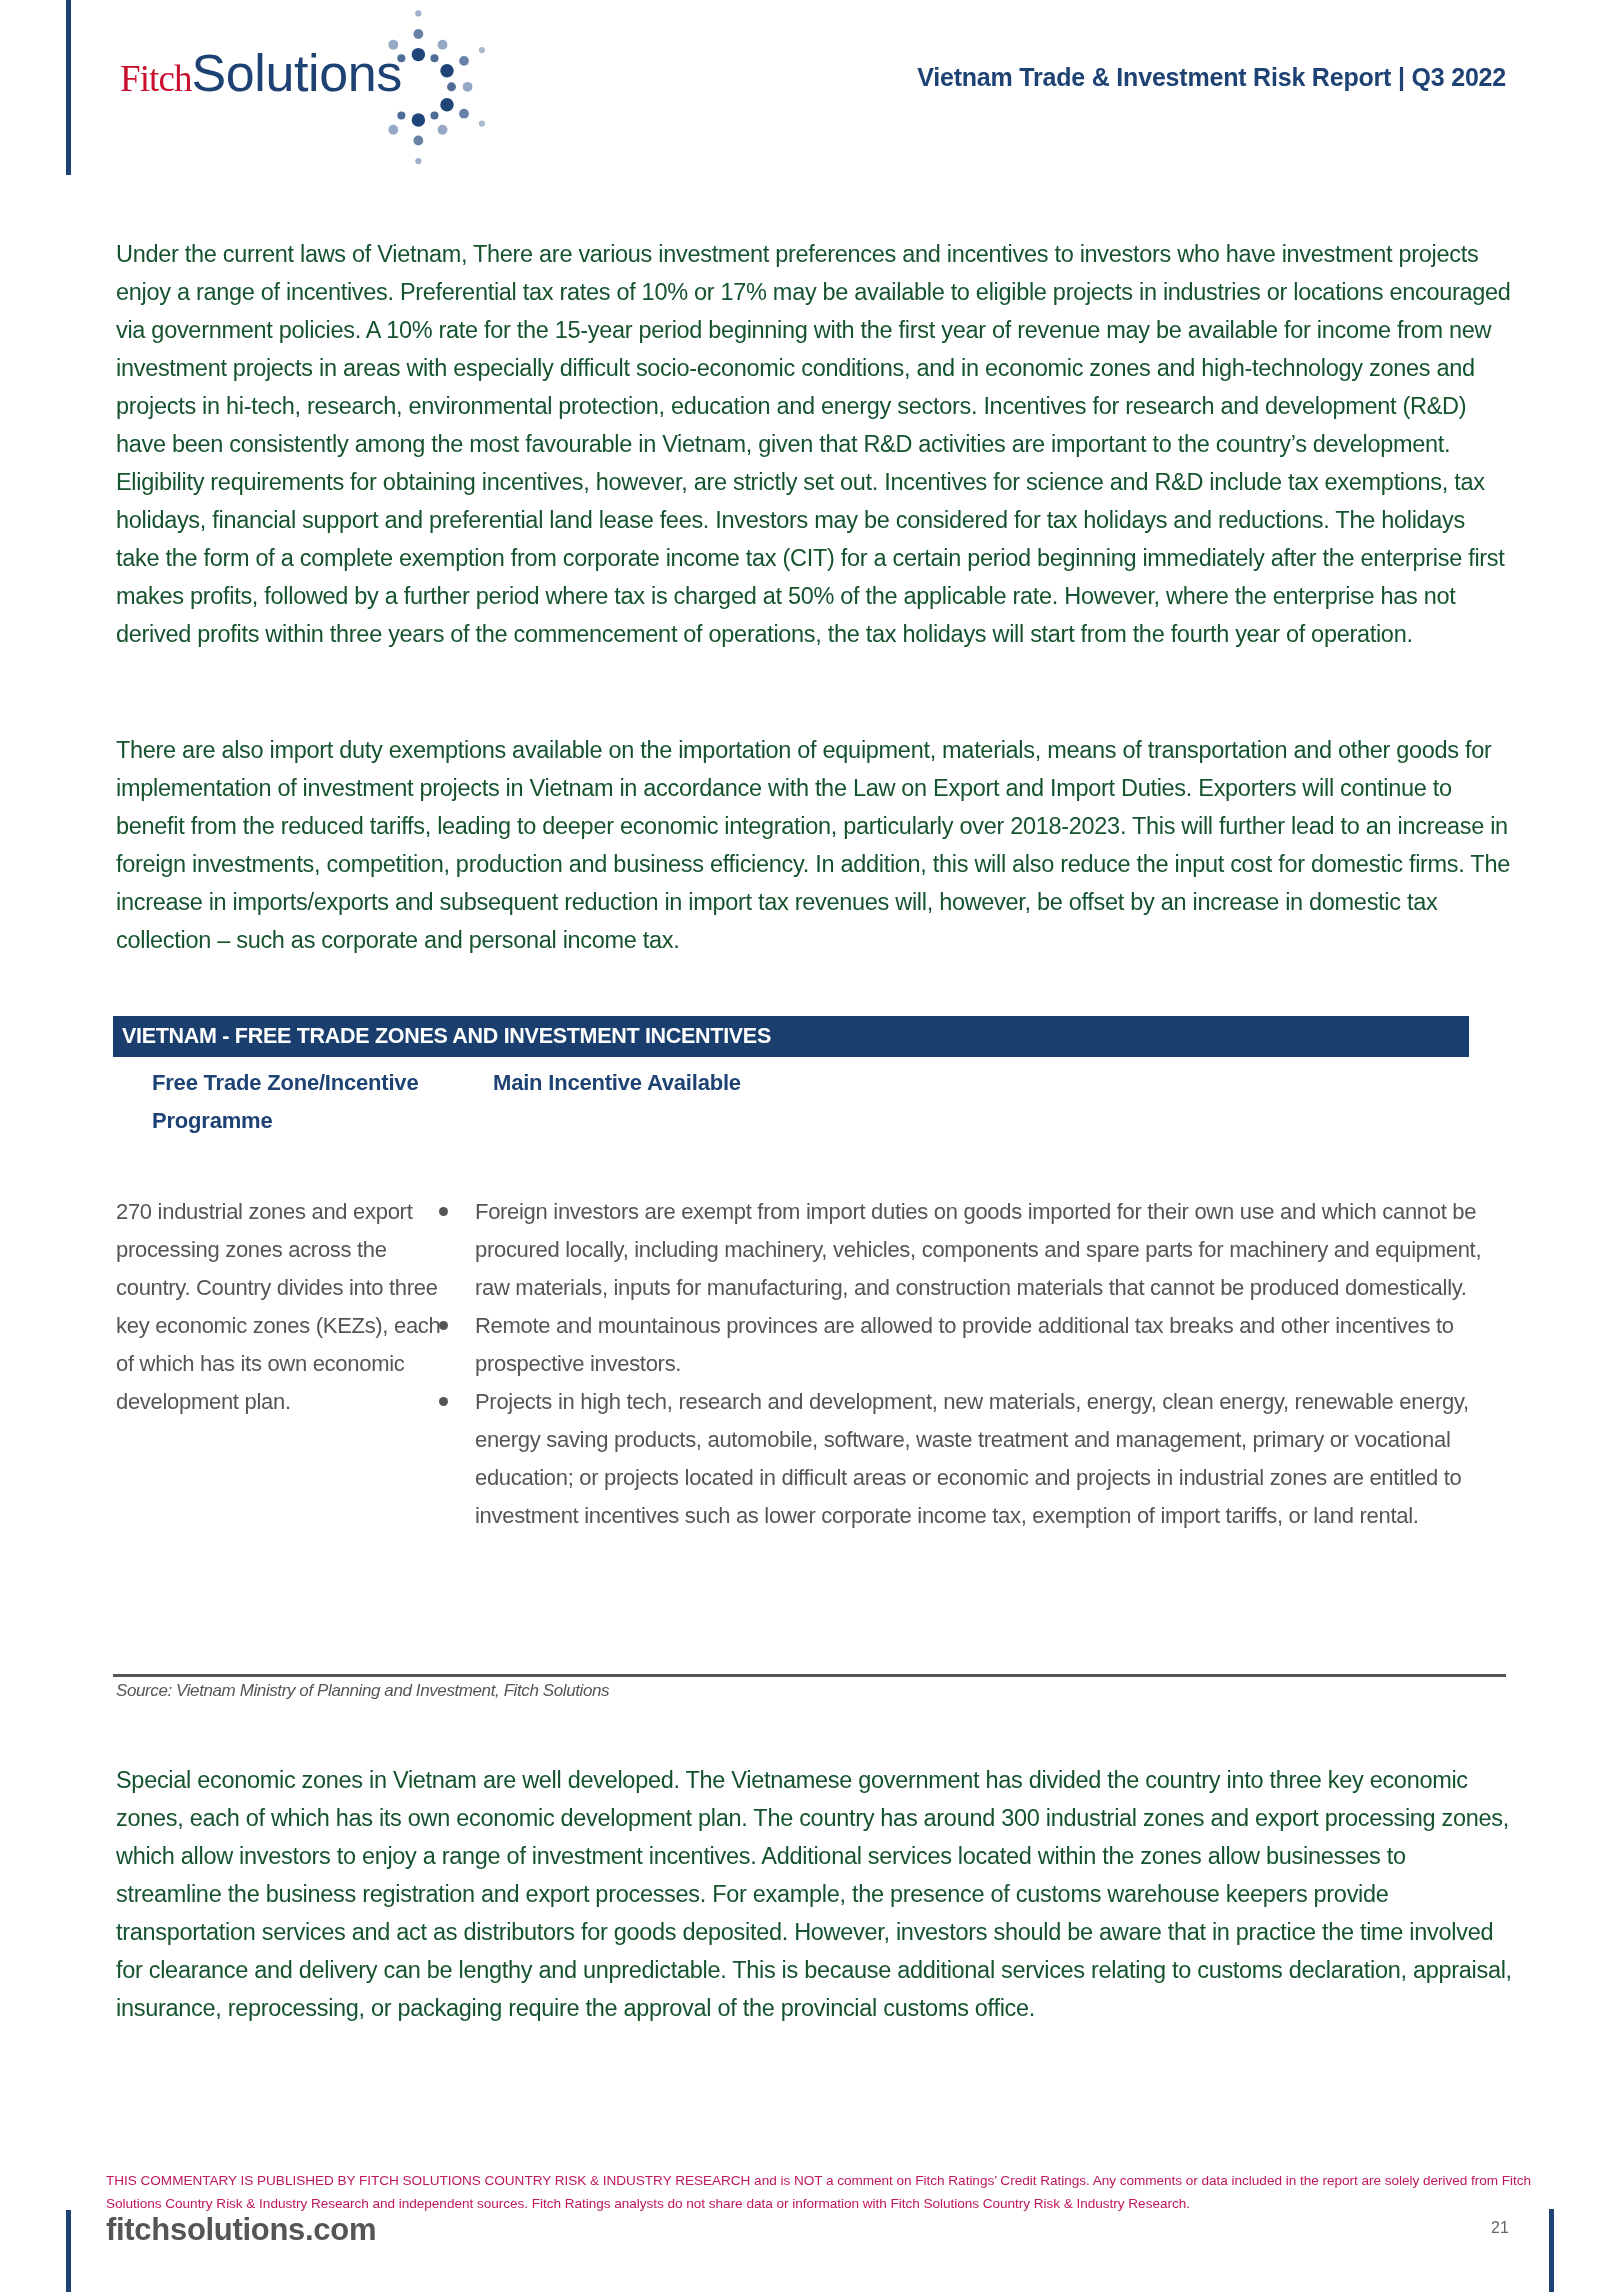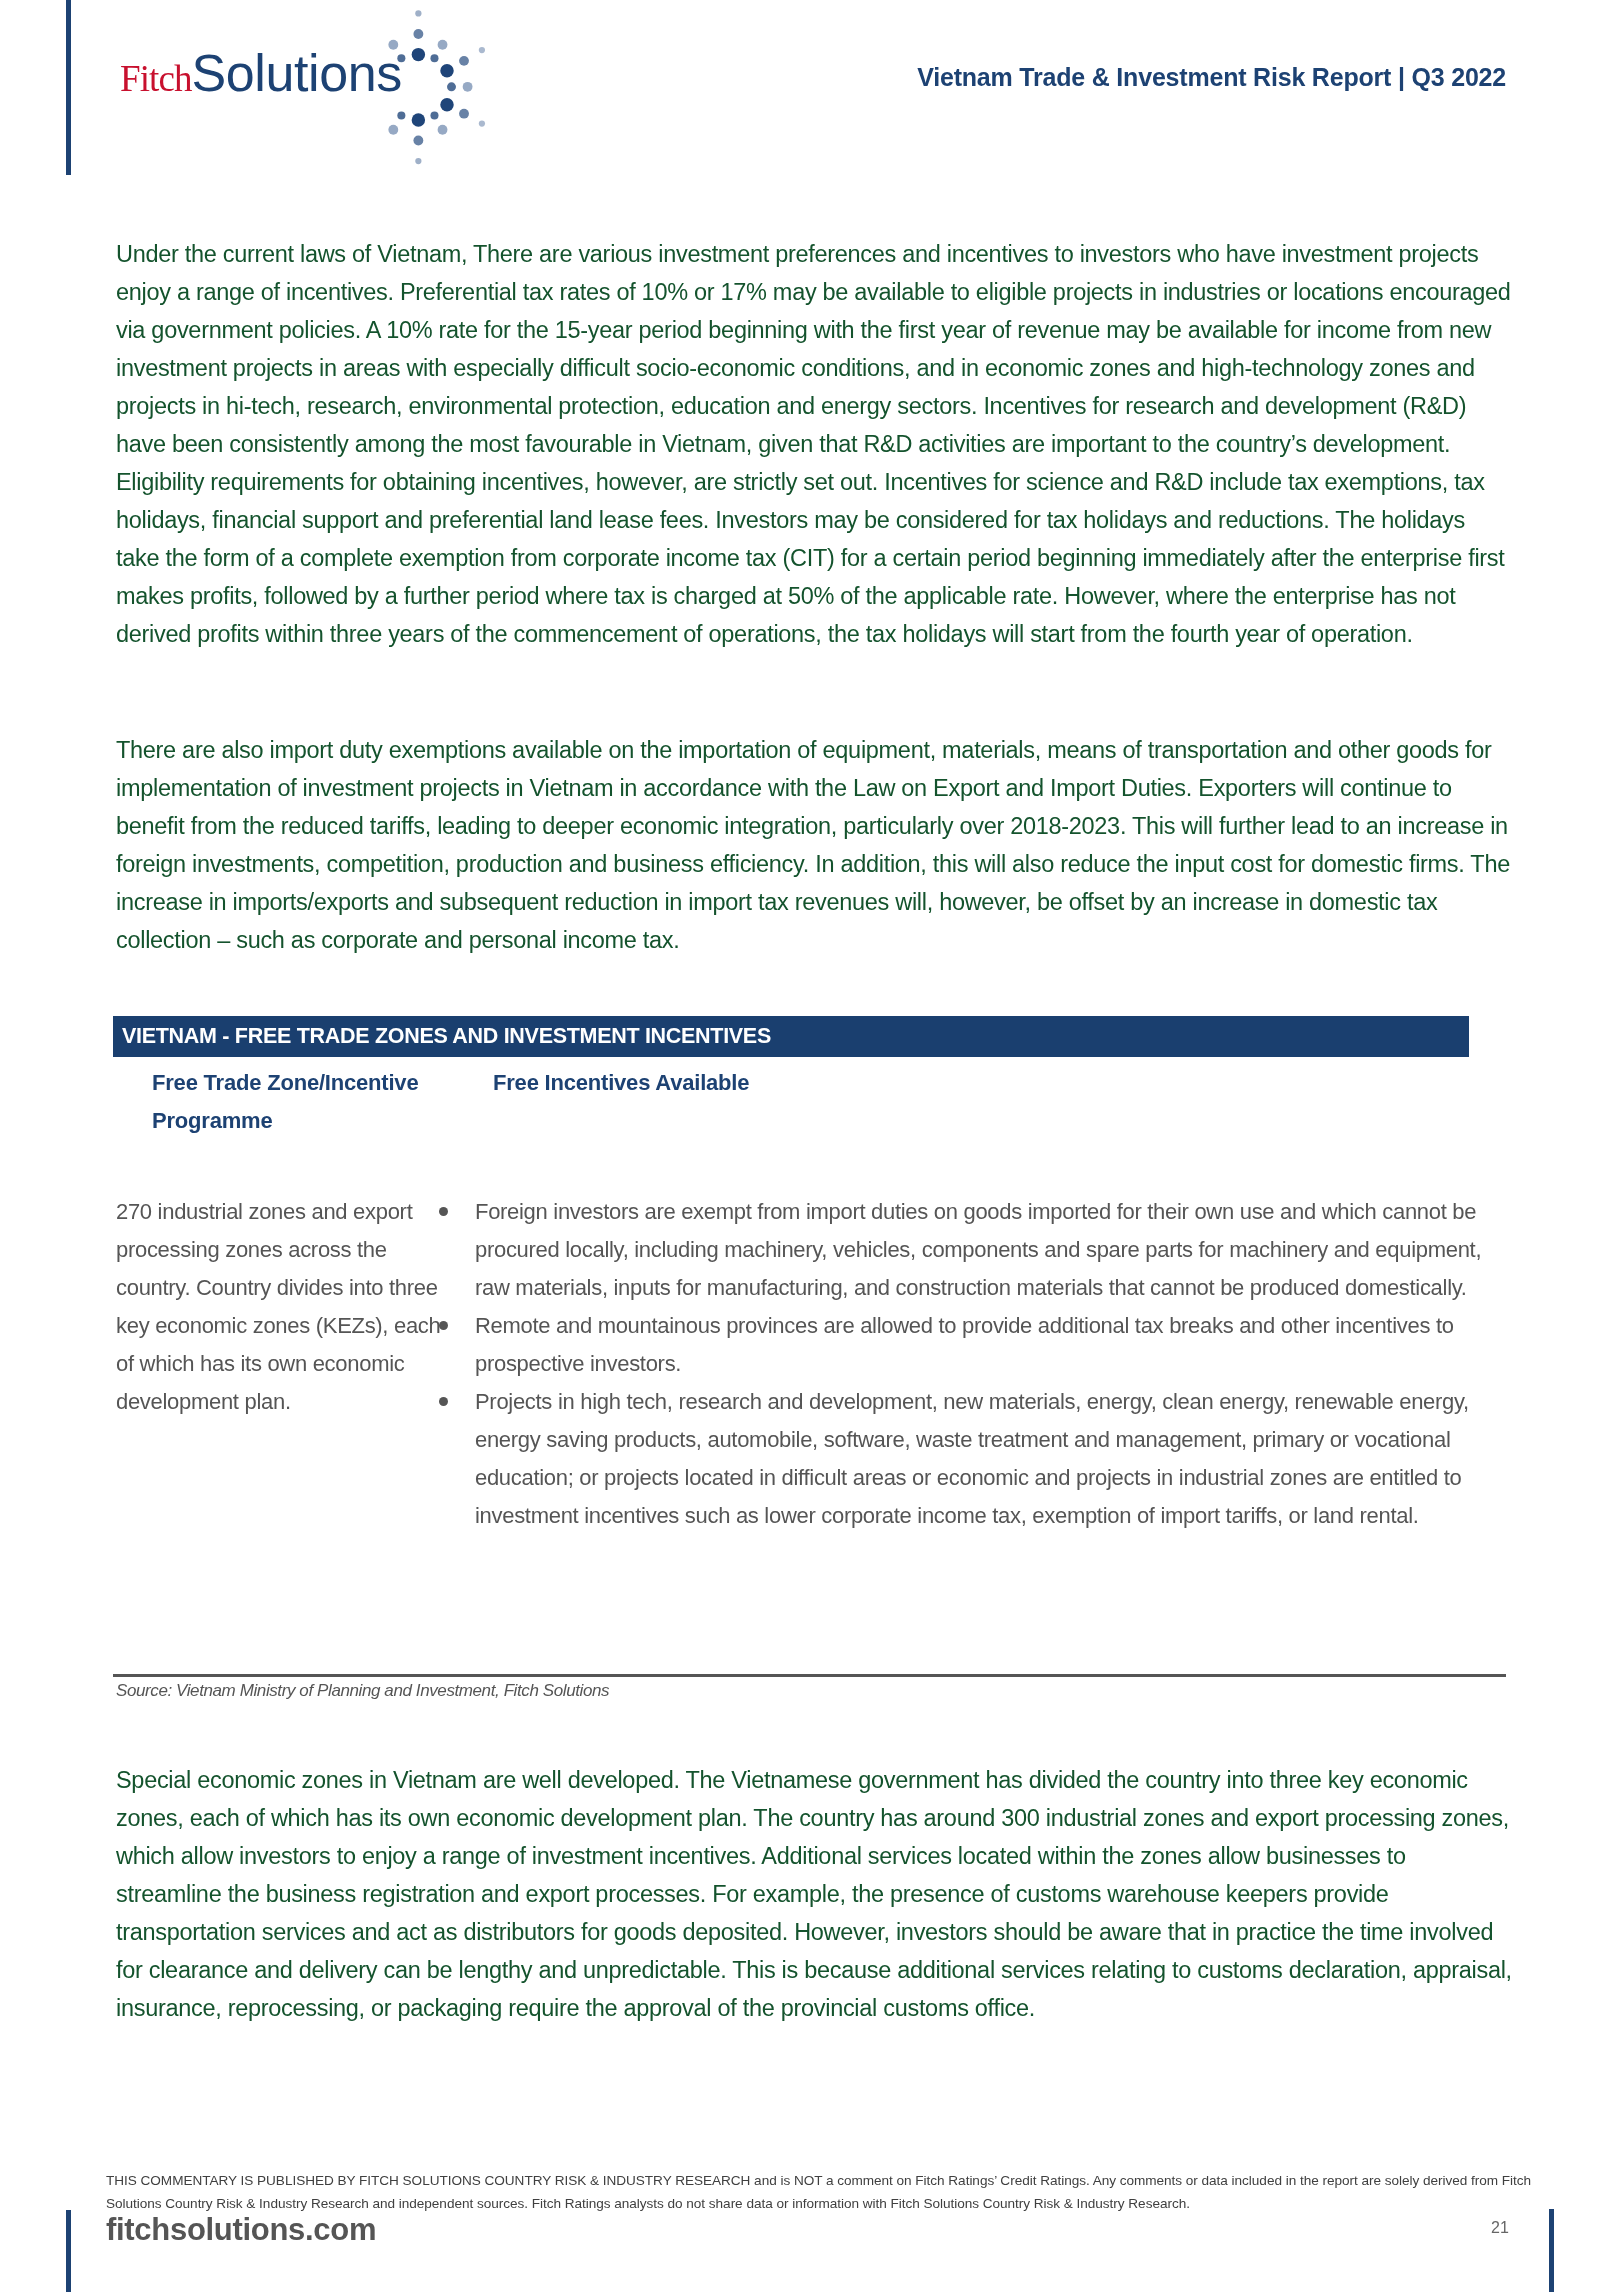--- a/index.html
+++ b/index.html
@@ -27,21 +27,21 @@
                letter-spacing: -0.3px; }
   .bullet-list { position: absolute; left: 432px; top: 1193px; width: 1061px; margin: 0; padding: 0;
                  list-style: none; }
   .bullet-item { position: relative; padding-left: 43px; color: #555555; font-size: 22px;
                  line-height: 38px; letter-spacing: -0.3px; }
   .bullet-dot { position: absolute; left: 7.2px; top: 14.3px; width: 9px; height: 9px; border-radius: 50%;
                 background: #555555; }
   .rule { position: absolute; left: 113px; top: 1674px; width: 1393px; height: 2.7px; background: #555555; }
   .source { position: absolute; left: 116px; top: 1681px; color: #555555; font-size: 17px;
             font-style: italic; letter-spacing: -0.4px; }
-  .disclaimer { position: absolute; left: 106px; top: 2169px; width: 1451px; color: #404040;
+  .disclaimer { position: absolute; left: 106px; top: 2169px; width: 1451px; color: #be185d;
                 font-size: 13.6px; line-height: 23px; letter-spacing: -0.04px; }
   .site { position: absolute; left: 106px; top: 2212px; color: #555555; font-size: 31px;
           font-weight: bold; letter-spacing: -0.3px; }
   .page-num { position: absolute; left: 1491px; top: 2219px; color: #666666; font-size: 16px; }
 </style>
 </head>
 <body>
 
 <div class="vbar" style="left:66px; top:0; height:175px;"></div>
 
@@ -79,21 +79,21 @@
 <div class="report-title">Vietnam Trade &amp; Investment Risk Report | Q3 2022</div>
 
 <p class="body-para" style="top:235px;">Under the current laws of Vietnam, There are various investment preferences and incentives to investors who have investment projects enjoy a range of incentives. Preferential tax rates of 10% or 17% may be available to eligible projects in industries or locations encouraged via government policies. A 10% rate for the 15-year period beginning with the first year of revenue may be available for income from new investment projects in areas with especially difficult socio-economic conditions, and in economic zones and high-technology zones and projects in hi-tech, research, environmental protection, education and energy sectors. Incentives for research and development (R&amp;D) have been consistently among the most favourable in Vietnam, given that R&amp;D activities are important to the country’s development. Eligibility requirements for obtaining incentives, however, are strictly set out. Incentives for science and R&amp;D include tax exemptions, tax holidays, financial support and preferential land lease fees.  Investors may be considered for tax holidays and reductions. The holidays take the form of a complete exemption from corporate income tax (CIT) for a certain period beginning immediately after the enterprise first makes profits, followed by a further period where tax is charged at 50% of the applicable rate. However, where the enterprise has not derived profits within three years of the commencement of operations, the tax holidays will start from the fourth year of operation.</p>
 <p class="body-para" style="top:731px;">There are also import duty exemptions available on the importation of equipment, materials, means of transportation and other goods for implementation of investment projects in Vietnam in accordance with the Law on Export and Import Duties. Exporters will continue to benefit from the reduced tariffs, leading to deeper economic integration, particularly over 2018-2023. This will further lead to an increase in foreign investments, competition, production and business efficiency. In addition, this will also reduce the input cost for domestic firms. The increase in imports/exports and subsequent reduction in import tax revenues will, however, be offset by an increase in domestic tax collection – such as corporate and personal income tax.</p>
 
 <div class="table-title-bar">
   <div class="table-title">VIETNAM - FREE TRADE ZONES AND INVESTMENT INCENTIVES</div>
 </div>
 
 <div class="col-head" style="left:116px; top:1064px; width:296px;">Free Trade Zone/Incentive Programme</div>
-<div class="col-head" style="left:457px; top:1064px; width:537px;">Free Incentives Available</div>
+<div class="col-head" style="left:457px; top:1064px; width:537px;">Main Incentive Available</div>
 
 <div class="cell-text" style="left:116px; top:1193px; width:336px;">270 industrial zones and export processing zones across the country. Country divides into three key economic zones (KEZs), each of which has its own economic development plan.</div>
 
 <ul class="bullet-list">
   <li class="bullet-item">
     <span class="bullet-dot"></span>
     <span>Foreign investors are exempt from import duties on goods imported for their own use and which cannot be procured locally, including machinery, vehicles, components and spare parts for machinery and equipment, raw materials, inputs for manufacturing, and construction materials that cannot be produced domestically.</span>
   </li>
   <li class="bullet-item">
     <span class="bullet-dot"></span>

